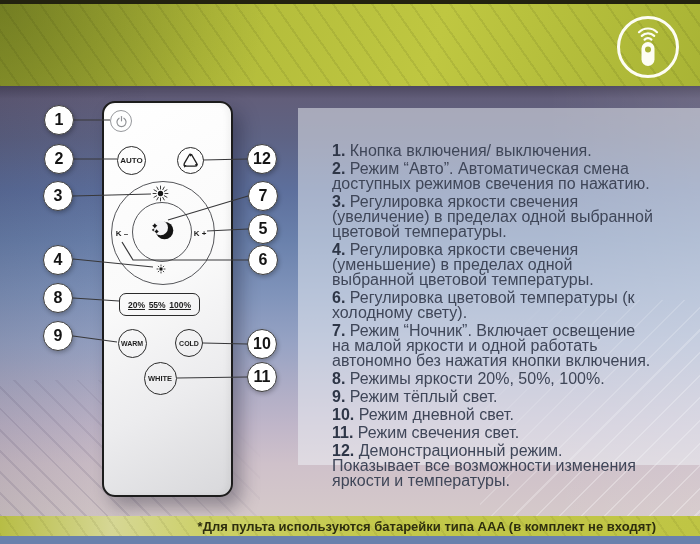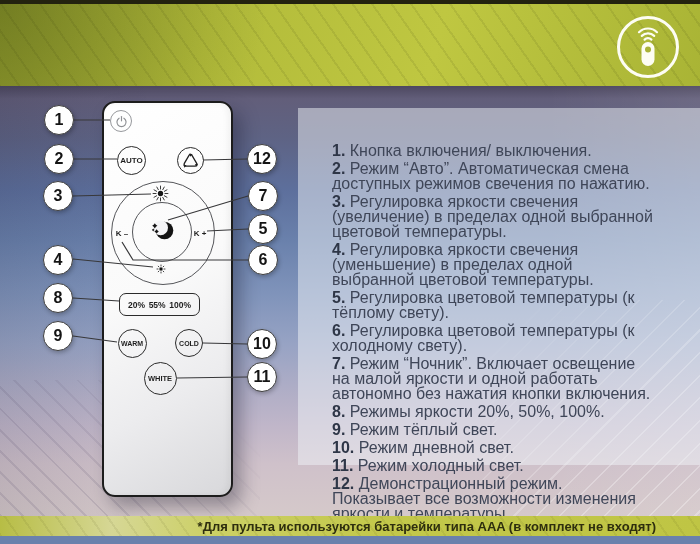--- a/index.html
+++ b/index.html
@@ -75,21 +75,21 @@
   .k-label{position:absolute; width:22px; text-align:center; font-size:8px; font-weight:700; color:#1e1e1e;}
   .k-minus{left:7px; top:126px;}
   .k-plus{left:85px; top:126px;}
   .i-sun{position:absolute; left:48px; top:82px;}
   .i-dim{position:absolute; left:52px; top:161px;}
   .i-moon{position:absolute; left:44px; top:113px;}
   .b-percent{
     position:absolute; left:15px; top:190px; width:81px; height:23px; box-sizing:border-box;
     border:1.6px solid #2b2b2b; border-radius:7px;
     display:flex; align-items:center; justify-content:space-between; padding:0 8px;
-    font-size:8.5px; font-weight:700; color:#1e1e1e;
+    font-size:8.5px; font-weight:700; color:#1e1e1e;text-decoration:underline;
   }
   .b-warm{left:13.5px; top:225.5px; width:29px; height:29px; border:1.6px solid #2b2b2b; font-size:7px;}
   .b-cold{left:71px; top:226px; width:28px; height:28px; border:1.6px solid #2b2b2b; font-size:7px;}
   .b-white{left:39.5px; top:258.5px; width:33px; height:33px; border:1.6px solid #2b2b2b; font-size:7.5px;}
   
   .lines{position:absolute; left:0; top:0; z-index:3; pointer-events:none;}
   .co{
     position:absolute; width:30px; height:30px; border-radius:50%; z-index:4;
     background:#ffffff; border:1px solid #3f3f3f; box-sizing:border-box;
     display:flex; align-items:center; justify-content:center;
@@ -270,27 +270,26 @@
     </div>
   <div class="co co-r c11">
       <span>11</span>
     </div>
 
   <ol class="instructions">
     <li><b>1.</b> <span>Кнопка включения/ выключения.</span></li>
     <li><b>2.</b> <span>Режим “Авто”. Автоматическая смена доступных режимов свечения по нажатию.</span></li>
     <li><b>3.</b> <span>Регулировка яркости свечения (увеличение) в пределах одной выбранной цветовой температуры.</span></li>
     <li><b>4.</b> <span>Регулировка яркости свечения (уменьшение) в пределах одной выбранной цветовой температуры.</span></li>
-    <li><b>5.</b> <span>Регулировка цветовой температуры (к тёплому свету).</span></li>
     <li><b>6.</b> <span>Регулировка цветовой температуры (к холодному свету).</span></li>
     <li><b>7.</b> <span>Режим “Ночник”. Включает освещение на малой яркости и одной работать автономно без нажатия кнопки включения.</span></li>
     <li><b>8.</b> <span>Режимы яркости 20%, 50%, 100%.</span></li>
     <li><b>9.</b> <span>Режим тёплый свет.</span></li>
     <li><b>10.</b> <span>Режим дневной свет.</span></li>
-    <li><b>11.</b> <span>Режим холодный свет.</span></li>
+    <li><b>11.</b> <span>Режим свечения свет.</span></li>
     <li><b>12.</b> <span>Демонстрационный режим. Показывает все возможности изменения яркости и температуры.</span></li>
   </ol>
 
   <div class="footer">
     <div>*Для пульта используются батарейки типа AAA (в комплект не входят)</div>
   </div>
 
 </div>
 
 </body></html>

